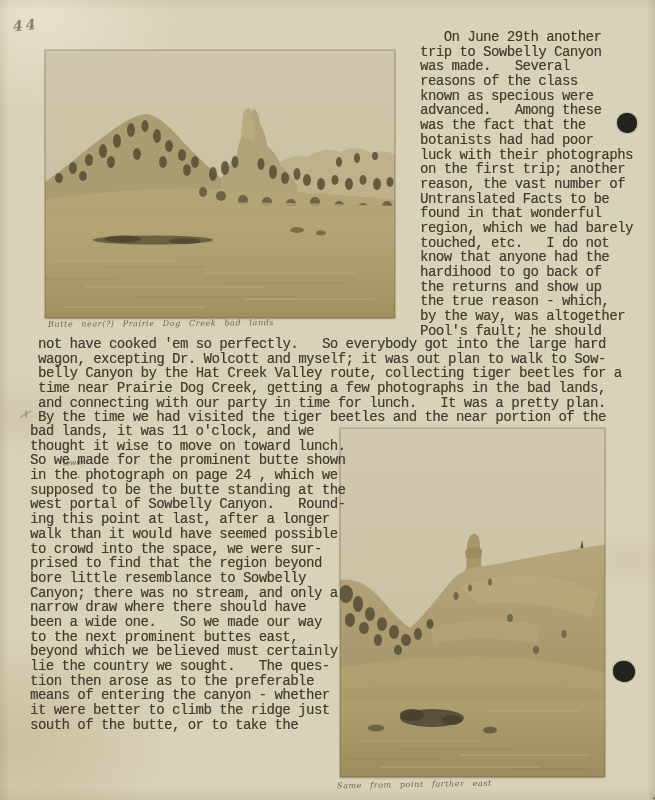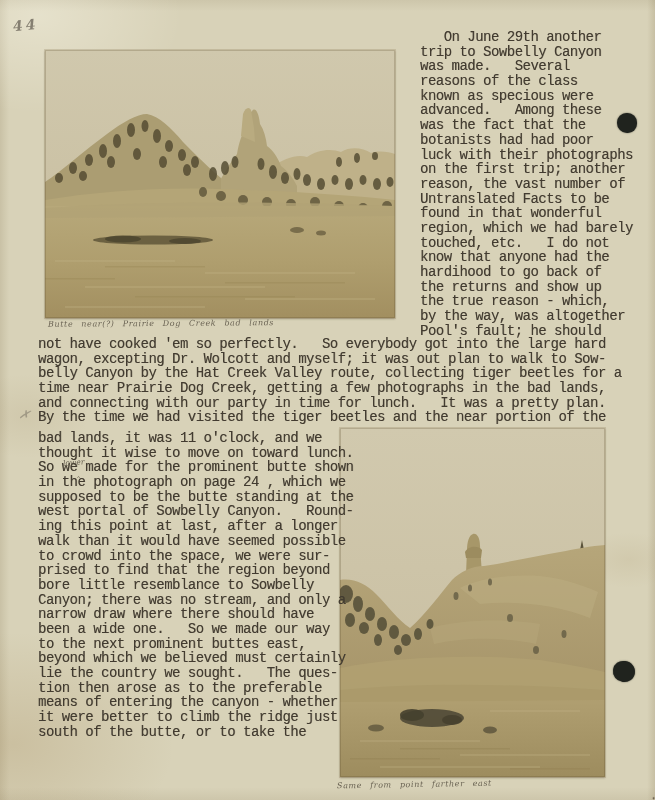--- a/index.html
+++ b/index.html
@@ -33,21 +33,21 @@
     box-shadow:0 1px 2px rgba(70,55,30,0.35), 0 0 0 1px rgba(120,100,60,0.18);
   }
   .photo svg{display:block;width:100%;height:100%;}
   #photo-top{left:45px;top:50px;width:350px;height:268px;}
   #photo-bottom{left:340px;top:428px;width:265px;height:349px;}
   #caption-top{left:48px;top:319px;font-size:8px;letter-spacing:0.6px;word-spacing:5px;opacity:0.85;transform:rotate(-0.4deg);}
   #caption-bottom{left:337px;top:780px;font-size:8px;letter-spacing:0.6px;word-spacing:5px;opacity:0.85;transform:rotate(-1deg);}
   #page-number{left:13px;top:17px;font-size:14px;letter-spacing:3px;color:var(--pencil,#6e685c);transform:rotate(-6deg);font-weight:bold;opacity:0.8;}
   #right-column{left:420px;top:30px;width:238px;}
   #full-width{left:30px;top:337px;width:625px;margin-left:8px;}
-  #left-column{left:38px;top:424px;width:315px;margin-top:7px;}
+  #left-column{left:30px;top:424px;width:315px;}
   #margin-mark{left:19px;top:407px;font-size:13px;color:#7a7366;opacity:0.55;transform:rotate(12deg);font-family:"DejaVu Serif",serif;}
   #insertion-word{left:63px;top:458px;font-size:7.5px;transform:rotate(-4deg);opacity:0.9;}
   #insertion-caret{left:77px;top:468px;font-size:9px;opacity:0.8;}
   .hole{position:absolute;background:var(--hole,#20231e);box-shadow:0 0 1.5px rgba(20,22,18,0.8);}
   #hole-top{left:617px;top:113px;width:20px;height:20px;border-radius:50% 50% 48% 52%;}
   #hole-bottom{left:613px;top:661px;width:22px;height:21px;border-radius:48% 52% 50% 50%;transform:rotate(8deg);}
   #corner-speck{position:absolute;right:0;bottom:0;width:7px;height:9px;
     background:radial-gradient(closest-side at 80% 80%, #5d5140, rgba(93,81,64,0));}
 </style>
 </head>

